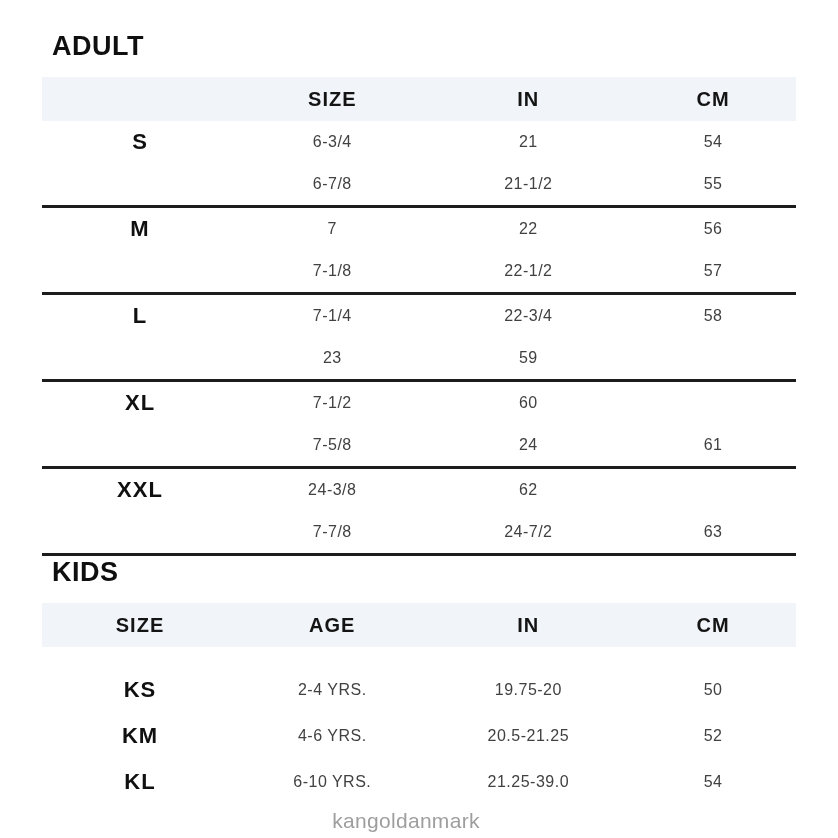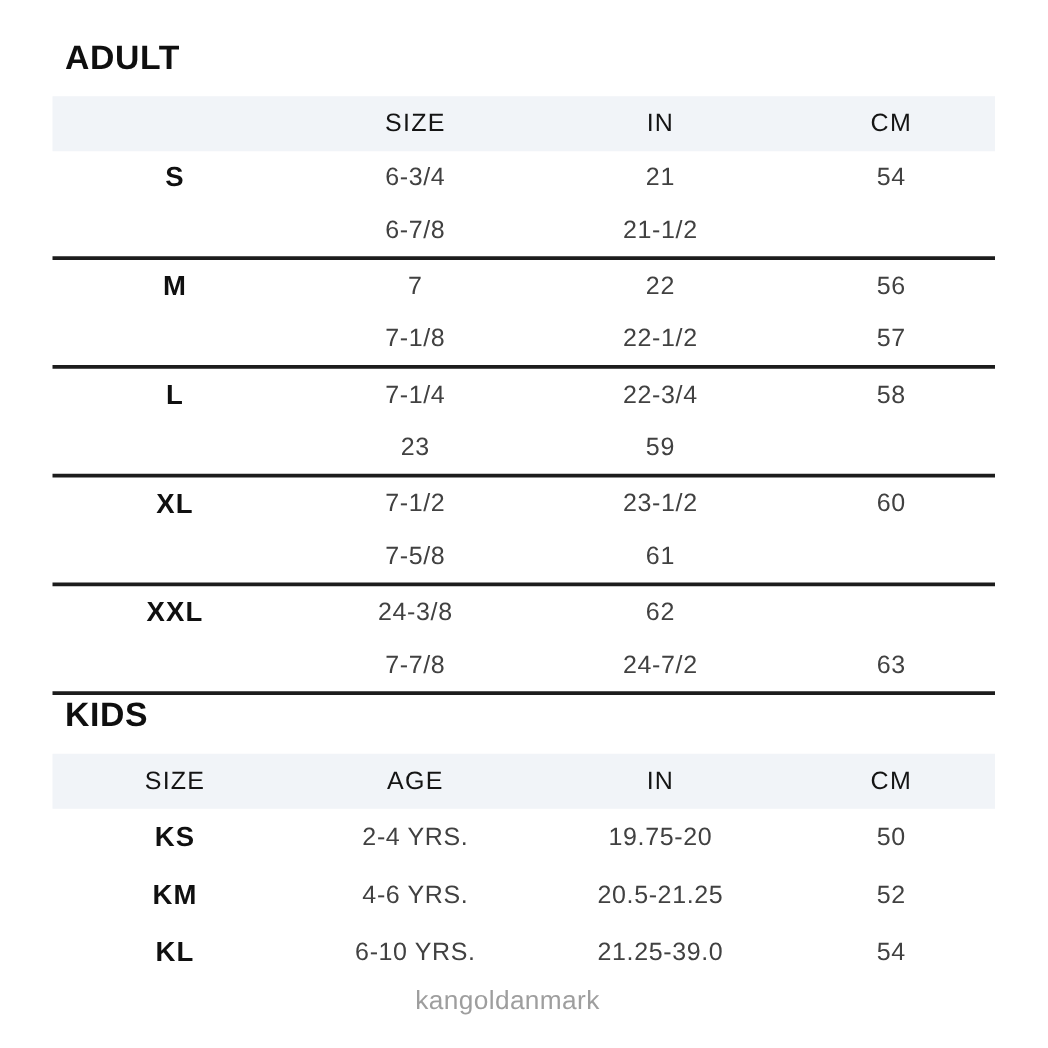--- a/index.html
+++ b/index.html
@@ -40,40 +40,40 @@
     grid-template-columns: 26% 25% 27% 22%;
     align-items: center;
   }
   .thead {
     height: 44px;
     background: var(--header-row-bg);
   }
   .th {
     text-align: center;
     font-size: 20px;
-    font-weight: 400;
+    font-weight: 700;
     letter-spacing: 1px;
     color: #141414;
   }
   .drow { height: 42px; }
   .group { border-bottom: 3px solid var(--divider); }
   .cell {
     text-align: center;
-    font-size: 20px;
+    font-size: 16px;
     font-weight: 400;
     letter-spacing: 0.5px;
     color: var(--data-text);
   }
   .cell.label {
     font-size: 22px;
     font-weight: 700;
     letter-spacing: 1px;
     color: #101010;
   }
-  .kids-body { padding-top: 0; }
+  .kids-body { padding-top: 20px; }
   .kids-body .drow { height: 46px; }
   .watermark {
     text-align: center;
     margin-top: 4px;
     font-size: 21px;
     line-height: 24px;
     color: var(--watermark-text);
     letter-spacing: 0.3px;
   }
 </style>
@@ -97,20 +97,21 @@
         <div class="trow drow">
           <div class="cell label">S</div>
           <div class="cell">6-3/4</div>
           <div class="cell">21</div>
           <div class="cell">54</div>
         </div>
         <div class="trow drow">
           <div class="cell label"></div>
           <div class="cell">6-7/8</div>
           <div class="cell">21-1/2</div>
+          <div class="cell">55</div>
         </div>
       </div>
 
       <div class="group">
         <div class="trow drow">
           <div class="cell label">M</div>
           <div class="cell">7</div>
           <div class="cell">22</div>
           <div class="cell">56</div>
         </div>
@@ -133,26 +134,26 @@
           <div class="cell label"></div>
           <div class="cell">23</div>
           <div class="cell">59</div>
         </div>
       </div>
 
       <div class="group">
         <div class="trow drow">
           <div class="cell label">XL</div>
           <div class="cell">7-1/2</div>
-          <div class="cell">23-1/2</div>
           <div class="cell">60</div>
         </div>
         <div class="trow drow">
           <div class="cell label"></div>
           <div class="cell">7-5/8</div>
+          <div class="cell">24</div>
           <div class="cell">61</div>
         </div>
       </div>
 
       <div class="group">
         <div class="trow drow">
           <div class="cell label">XXL</div>
           <div class="cell">24-3/8</div>
           <div class="cell">62</div>
         </div>

